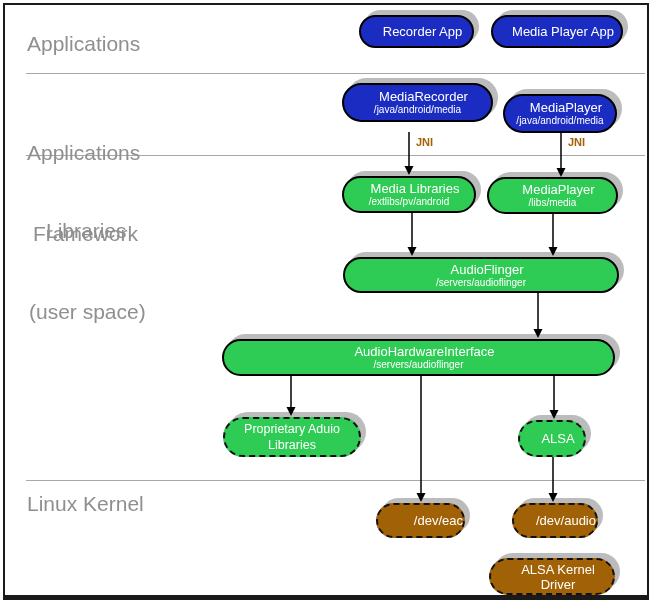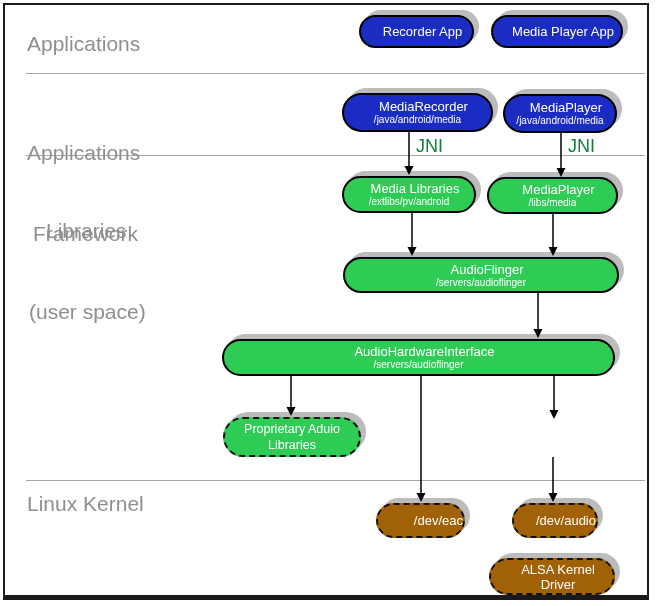--- a/index.html
+++ b/index.html
@@ -23,21 +23,21 @@
     box-shadow:5px -5px 0 #bcbcbc;
   }
   .blue{background:#1b2cc2;border:2px solid #000;}
   .green{background:#2ecc55;border:2px solid #000;}
   .green-dashed{background:#2ecc55;border:2px dashed #111;}
   .red-dashed{background:#a16207;border:2px dashed #111;align-items:flex-end;}
   .node .title{font-size:13px;line-height:15px;padding-left:12px;}
   .node .subtitle{font-size:10px;line-height:12px;}
   .node .wraptext{font-size:12.5px;line-height:16px;width:118px;}
   .jni{
-    position:absolute;color:#15803d;font-size:18px;font-weight:normal;
+    position:absolute;color:#a16207;font-size:11px;font-weight:bold;
   }
   svg.arrows{position:absolute;left:0;top:0;pointer-events:none;}
 </style>
 </head>
 <body>
 
 <div id="stage">
 
   <div class="frame"></div>
 
@@ -59,21 +59,21 @@
 
   <div class="section-label" style="left:27px;top:490px">Linux Kernel</div>
 
   <div class="node blue" style="left:359px;top:15px;width:115px;height:33px">
     <div class="title">Recorder App</div>
   </div>
   <div class="node blue" style="left:491px;top:15px;width:132px;height:33px">
     <div class="title">Media Player App</div>
   </div>
 
-  <div class="node blue" style="left:342px;top:93px;width:151px;height:39px">
+  <div class="node blue" style="left:342px;top:83px;width:151px;height:39px">
     <div class="title">MediaRecorder</div>
     <div class="subtitle">/java/android/media</div>
   </div>
   <div class="node blue" style="left:503px;top:94px;width:114px;height:39px">
     <div class="title">MediaPlayer</div>
     <div class="subtitle">/java/android/media</div>
   </div>
 
   <div class="jni" style="left:416px;top:136px">JNI</div>
   <div class="jni" style="left:568px;top:136px">JNI</div>
@@ -92,20 +92,23 @@
     <div class="subtitle">/servers/audioflinger</div>
   </div>
 
   <div class="node green" style="left:222px;top:339px;width:393px;height:37px">
     <div class="title">AudioHardwareInterface</div>
     <div class="subtitle">/servers/audioflinger</div>
   </div>
 
   <div class="node green-dashed" style="left:223px;top:417px;width:138px;height:40px">
     <div class="wraptext">Proprietary Aduio Libraries</div>
+  </div>
+  <div class="node green-dashed" style="left:518px;top:420px;width:68px;height:37px">
+    <div class="title">ALSA</div>
   </div>
 
   <div class="node red-dashed" style="left:376px;top:503px;width:89px;height:35px">
     <div class="title">/dev/eac</div>
   </div>
   <div class="node red-dashed" style="left:512px;top:503px;width:86px;height:35px">
     <div class="title">/dev/audio</div>
   </div>
   <div class="node red-dashed" style="left:489px;top:558px;width:126px;height:37px">
     <div class="title">ALSA Kernel Driver</div>

